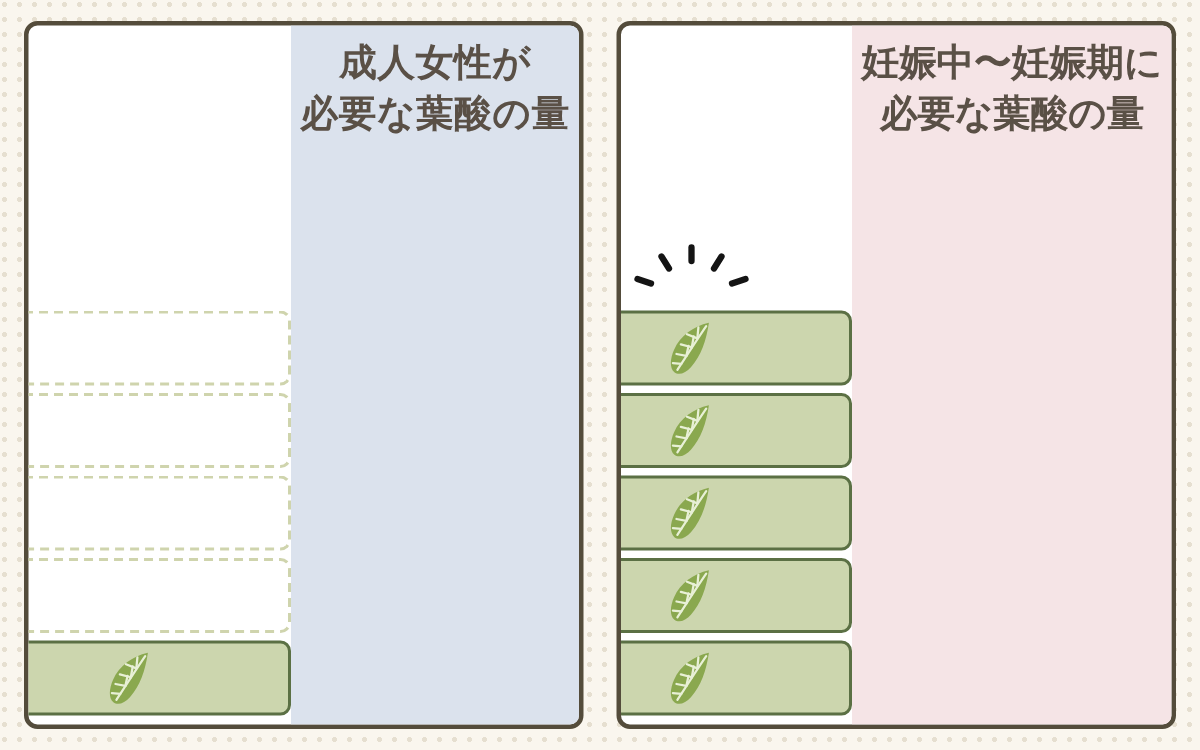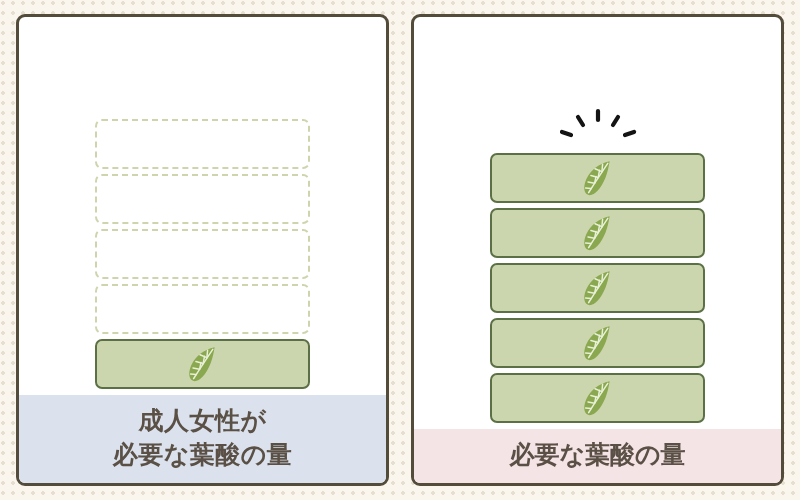--- a/index.html
+++ b/index.html
@@ -31,21 +31,21 @@
 
   
   .panel {
     flex: 1 1 0;
     position: relative;
     background: #ffffff;
     border: 3px solid #544c3b;
     border-radius: 9px;
     overflow: hidden;
     display: flex;
-    flex-direction: column;
+    flex-direction: row;
     justify-content: flex-end;
   }
 
   .stack-area {
     flex: 1 1 auto;
     position: relative;
     display: flex;
     flex-direction: column;
     justify-content: flex-end;
     align-items: center;
@@ -238,17 +238,18 @@
                 <path d="M13.6 25.2 15.0 18.6"></path>
               <path d="M10.2 30.6 4.6 30.1"></path>
             </g>
           </svg>
         </div>
 
       </div>
     </div>
 
     <div class="label label-preg">
+      <span class="line">妊娠中〜妊娠期に</span>
       <span class="line">必要な葉酸の量</span>
     </div>
   </section>
 
 </div>
 
 </body></html>

